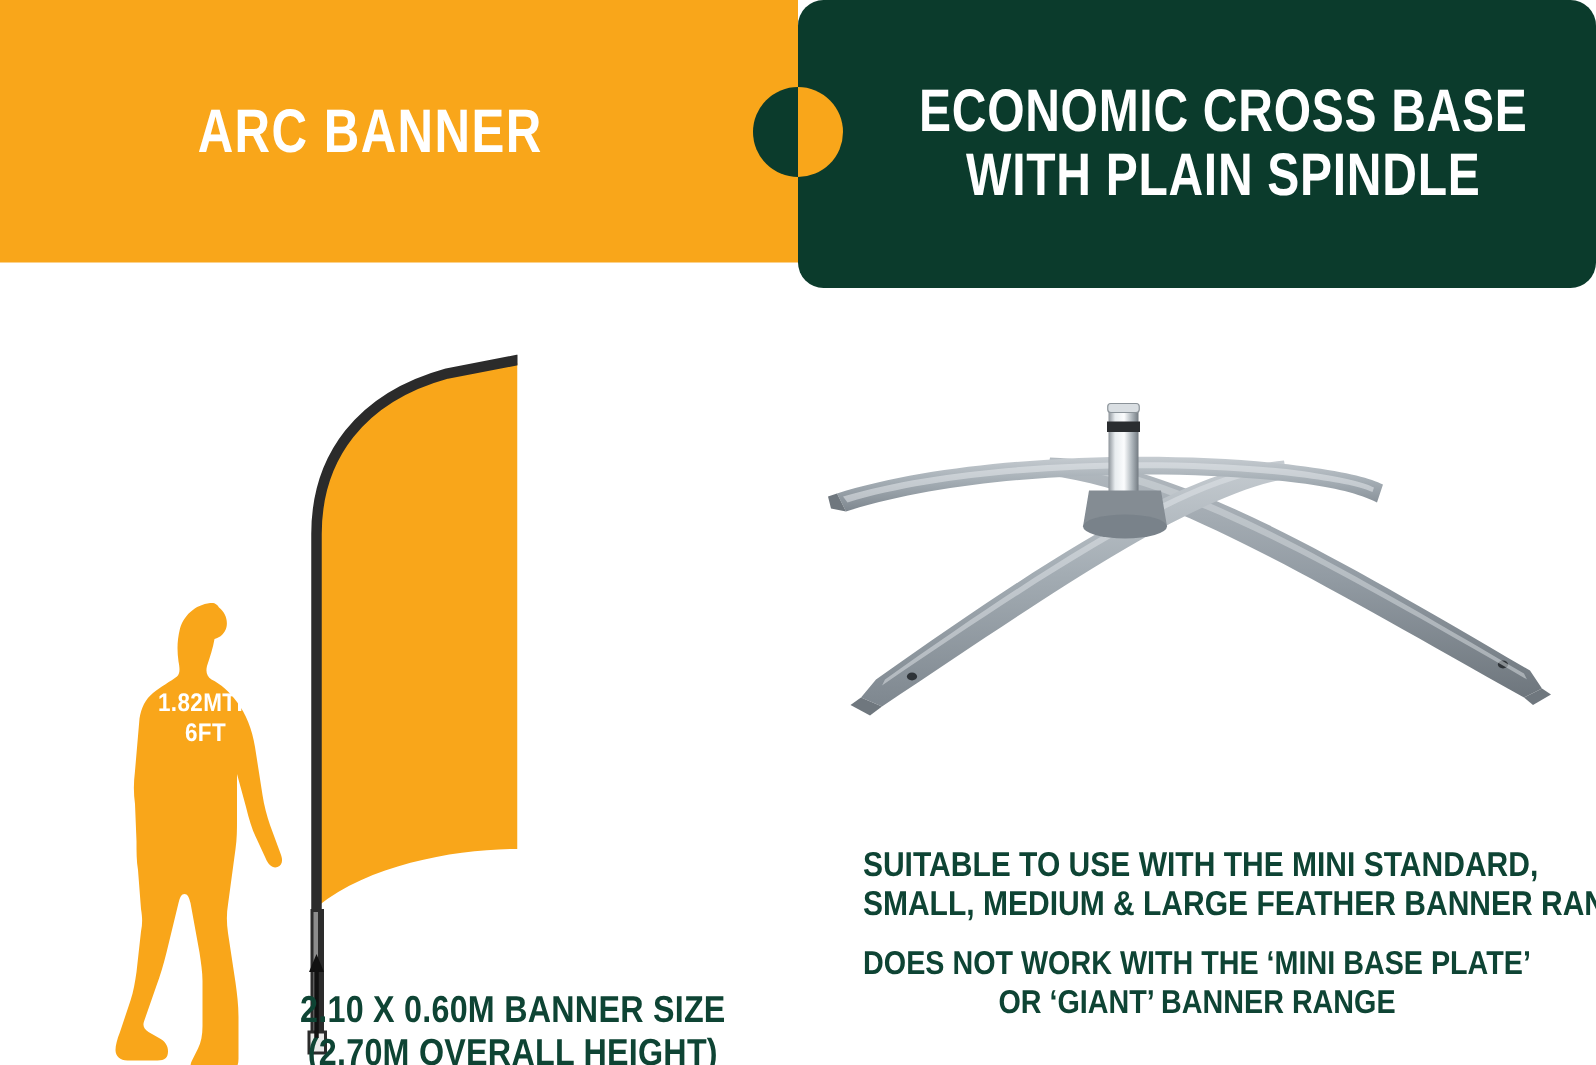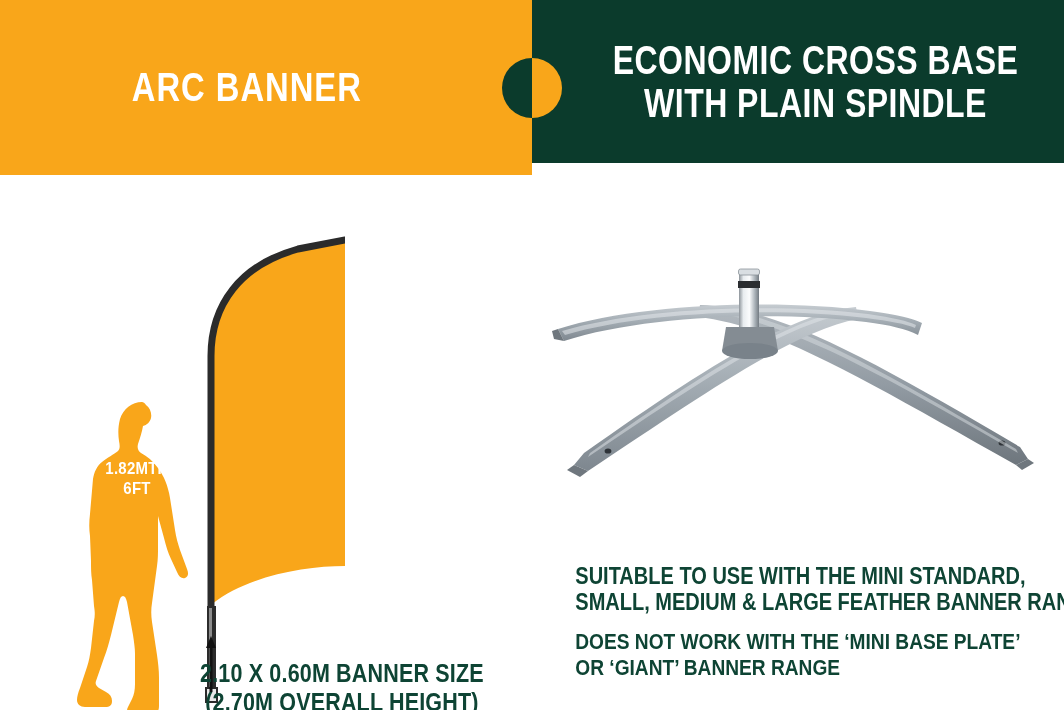--- a/index.html
+++ b/index.html
@@ -38,25 +38,26 @@
     height: 175px;
     background: #F9A61A;
     display: flex;
     align-items: center;
     justify-content: center;
   }
   .header-right {
     position: absolute;
     left: 532px; top: 0;
     width: 532px;
-    height: 163px;
+    height: 192px;
     background: #0B3B2C;
     display: flex;
     align-items: center;
     justify-content: center;
+    border-radius: 17px;
   }
   .title-left {
     color: #ffffff;
     font-size: 41px;
     font-weight: bold;
     letter-spacing: 1.2px;
     transform: scaleX(0.80);
     transform-origin: center center;
     white-space: nowrap;
     line-height: 1;
@@ -174,20 +175,21 @@
     left: 18px;
     top: 80px;
     width: 500px;
     height: 250px;
   }
   .notes {
     position: absolute;
     left: 10px;
     top: 388px;
     width: 512px;
+    text-align: center;
     color: #0E4434;
     font-weight: bold;
   }
   .notes .note-block {
     transform: scaleX(0.87);
     transform-origin: center center;
     white-space: nowrap;
   }
   .notes .note-a {
     font-size: 23px;

